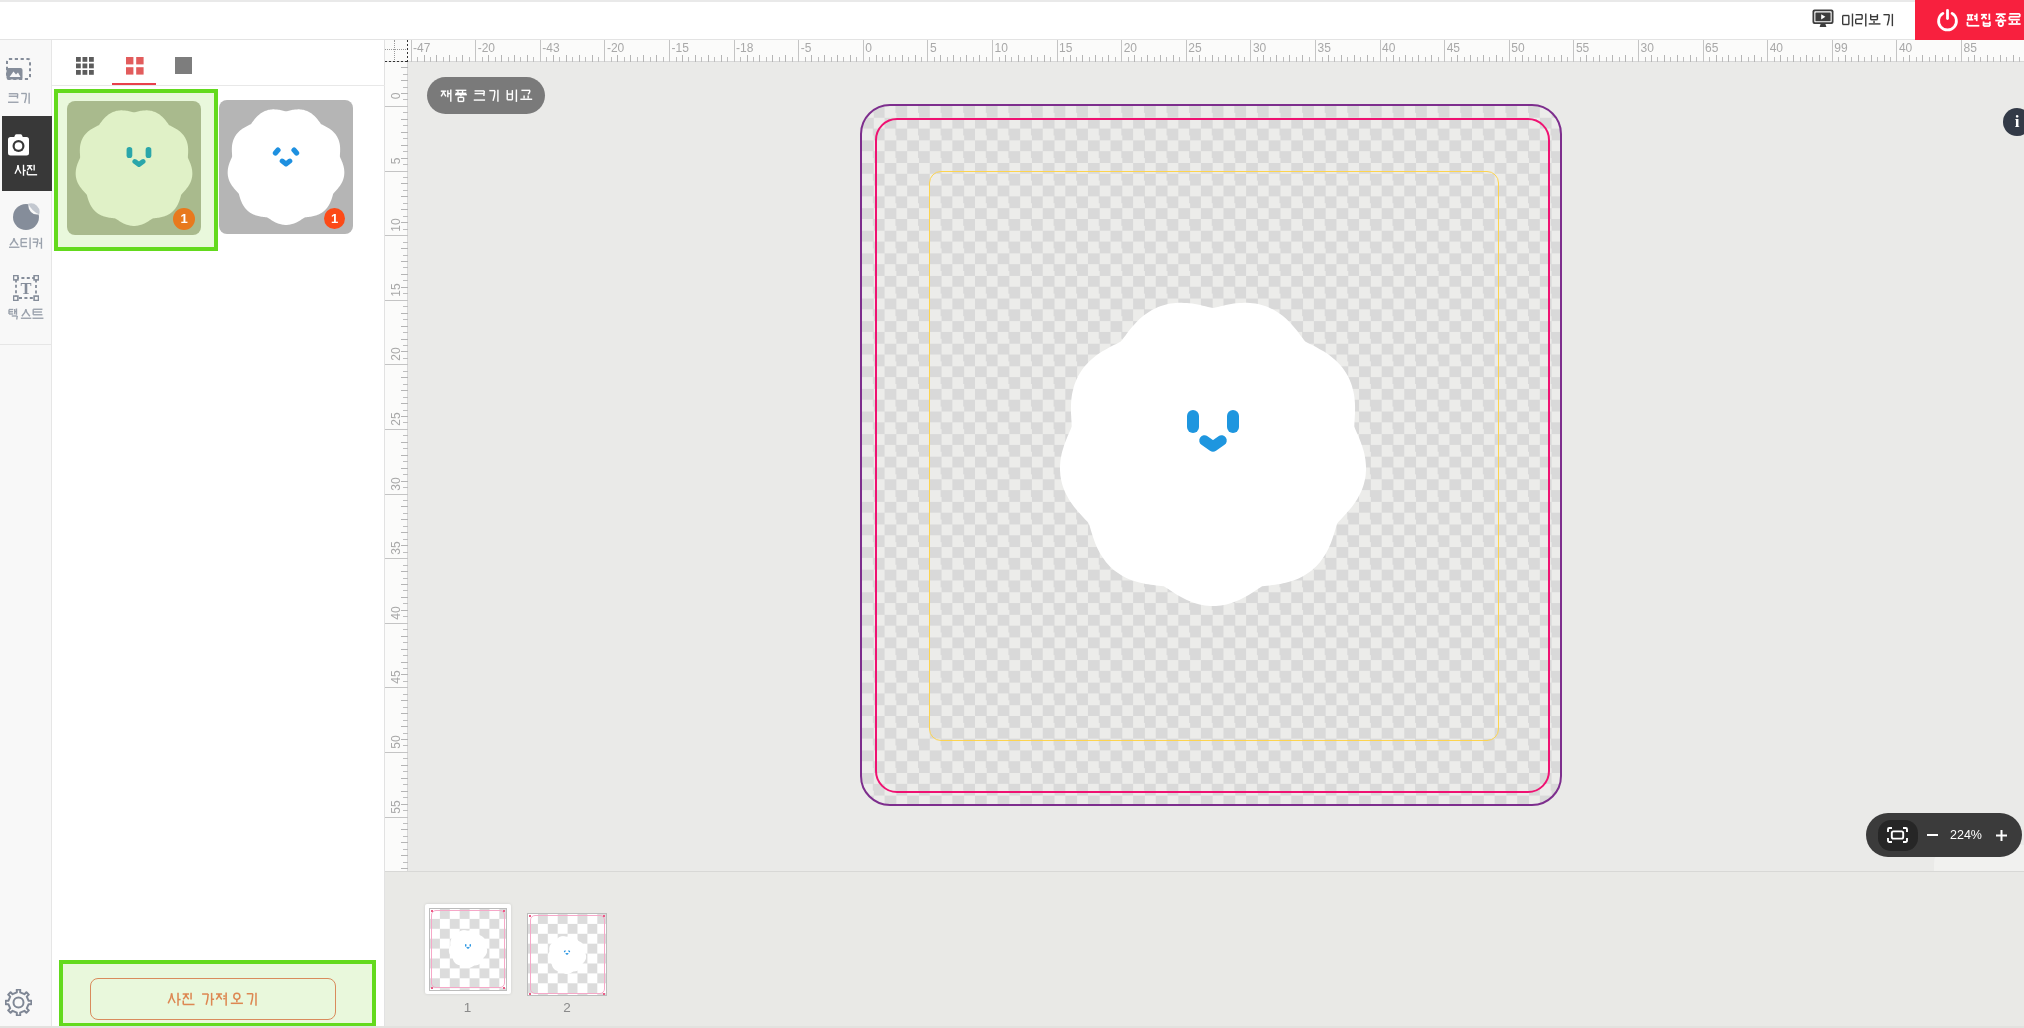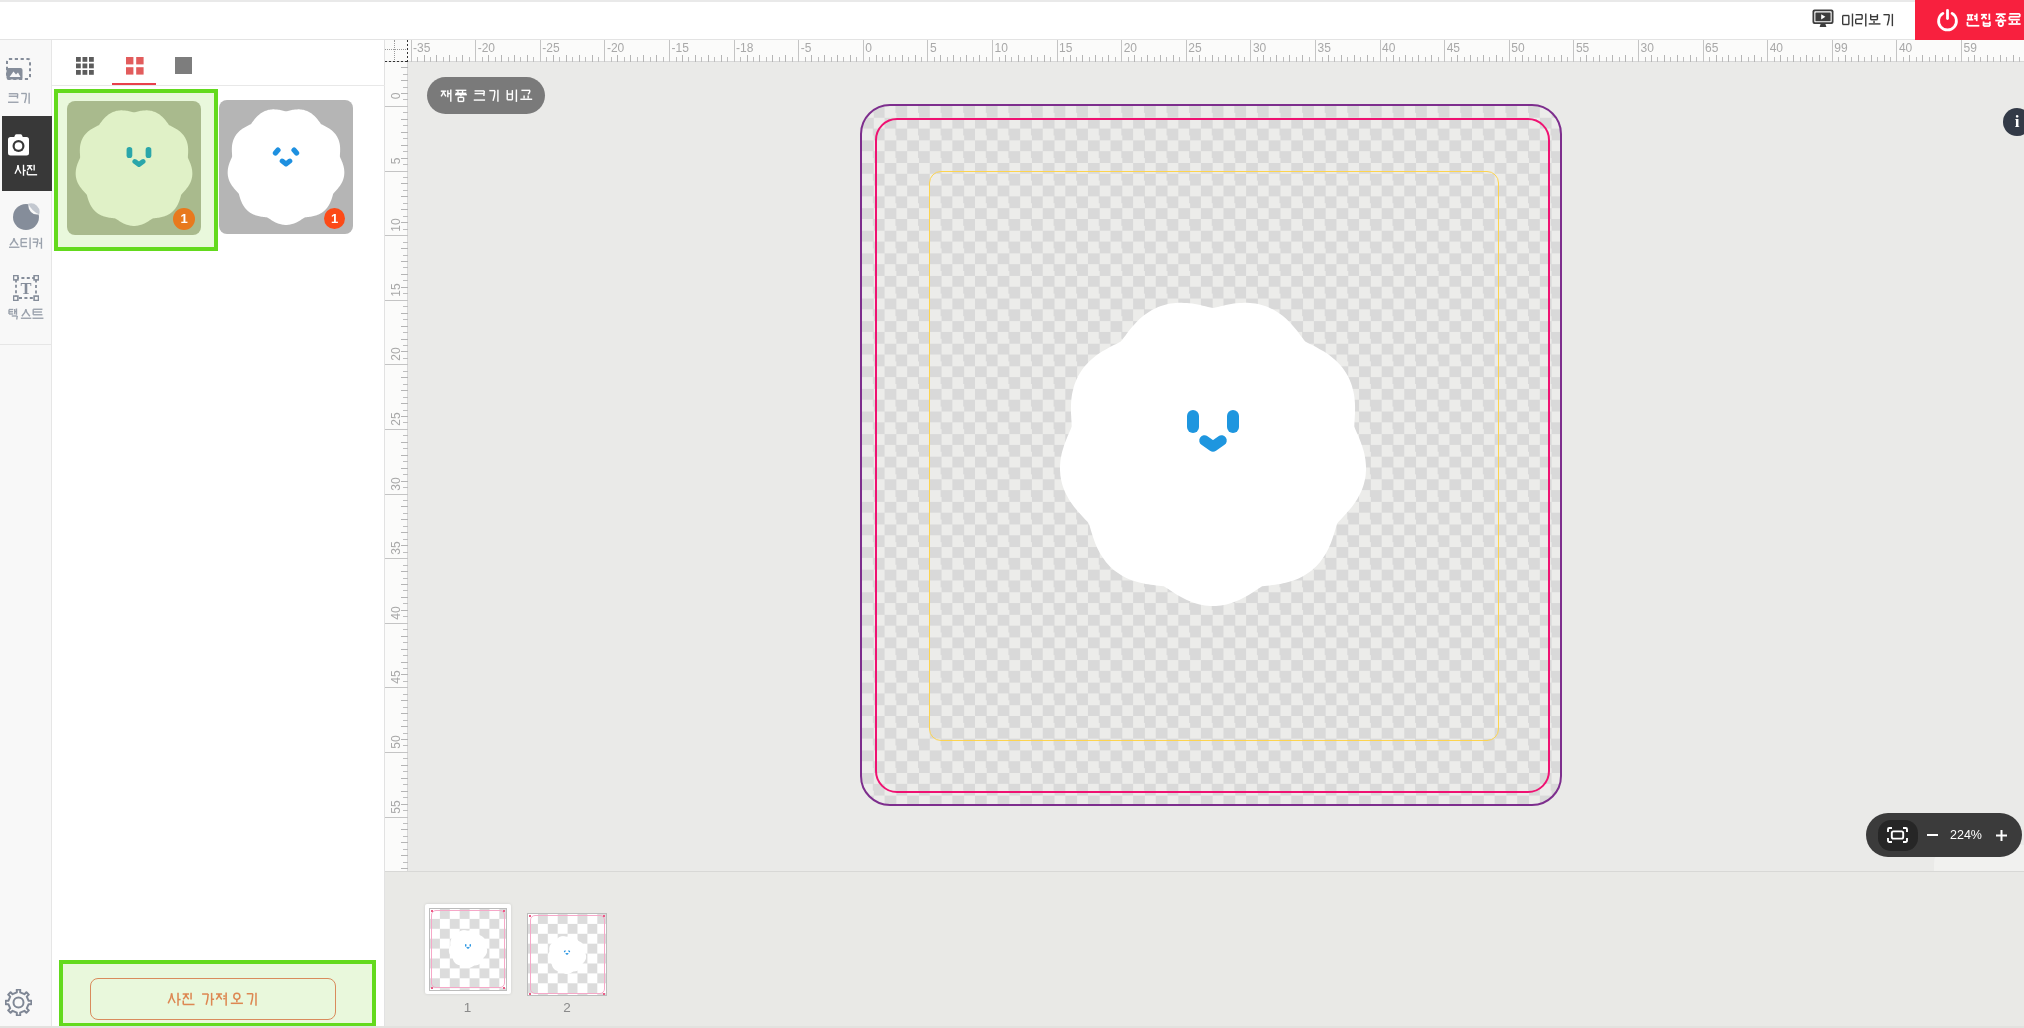--- a/index.html
+++ b/index.html
@@ -278,21 +278,21 @@
       <g transform="translate(532,0)">
         <polyline points="18,12 60,12"></polyline>
         <polyline points="60,12 56,50 46,88"></polyline>
         <polyline points="82,6 82,94"></polyline>
       </g>
     </svg></div>
 <div class="ab" style="left:385px;top:40px;width:1639px;height:21.5px;background:#fbfbfa;border-bottom:1px solid #d8d8d8;box-sizing:border-box"></div>
 <div class="ab" style="left:385px;top:61.5px;width:22.5px;height:810px;background:#fbfbfa;border-right:1px solid #d8d8d8;box-sizing:border-box"></div>
 <div class="ab" style="left:407.5px;top:61.5px;width:1616.5px;height:809.9px;background:#eaeae8"></div>
 <div class="ab" style="left:410.6px;top:40px;width:1px;height:21.5px;background:#c4c4c4"></div>
-<div class="ab" style="left:413.1px;top:40.5px;font-size:12px;color:#a8a8a8">-35</div>
+<div class="ab" style="left:413.1px;top:40.5px;font-size:12px;color:#a8a8a8">-47</div>
 <div class="ab" style="left:417.1px;top:57px;width:1px;height:4.5px;background:#bebebe"></div>
 <div class="ab" style="left:423.5px;top:54.5px;width:1px;height:7px;background:#b5b5b5"></div>
 <div class="ab" style="left:430.0px;top:57px;width:1px;height:4.5px;background:#bebebe"></div>
 <div class="ab" style="left:436.4px;top:54.5px;width:1px;height:7px;background:#b5b5b5"></div>
 <div class="ab" style="left:442.9px;top:57px;width:1px;height:4.5px;background:#bebebe"></div>
 <div class="ab" style="left:449.4px;top:54.5px;width:1px;height:7px;background:#b5b5b5"></div>
 <div class="ab" style="left:455.8px;top:57px;width:1px;height:4.5px;background:#bebebe"></div>
 <div class="ab" style="left:462.3px;top:54.5px;width:1px;height:7px;background:#b5b5b5"></div>
 <div class="ab" style="left:468.7px;top:57px;width:1px;height:4.5px;background:#bebebe"></div>
 <div class="ab" style="left:475.2px;top:40px;width:1px;height:21.5px;background:#c4c4c4"></div>
@@ -300,21 +300,21 @@
 <div class="ab" style="left:481.7px;top:57px;width:1px;height:4.5px;background:#bebebe"></div>
 <div class="ab" style="left:488.1px;top:54.5px;width:1px;height:7px;background:#b5b5b5"></div>
 <div class="ab" style="left:494.6px;top:57px;width:1px;height:4.5px;background:#bebebe"></div>
 <div class="ab" style="left:501.0px;top:54.5px;width:1px;height:7px;background:#b5b5b5"></div>
 <div class="ab" style="left:507.5px;top:57px;width:1px;height:4.5px;background:#bebebe"></div>
 <div class="ab" style="left:514.0px;top:54.5px;width:1px;height:7px;background:#b5b5b5"></div>
 <div class="ab" style="left:520.4px;top:57px;width:1px;height:4.5px;background:#bebebe"></div>
 <div class="ab" style="left:526.9px;top:54.5px;width:1px;height:7px;background:#b5b5b5"></div>
 <div class="ab" style="left:533.3px;top:57px;width:1px;height:4.5px;background:#bebebe"></div>
 <div class="ab" style="left:539.8px;top:40px;width:1px;height:21.5px;background:#c4c4c4"></div>
-<div class="ab" style="left:542.3px;top:40.5px;font-size:12px;color:#a8a8a8">-25</div>
+<div class="ab" style="left:542.3px;top:40.5px;font-size:12px;color:#a8a8a8">-43</div>
 <div class="ab" style="left:546.3px;top:57px;width:1px;height:4.5px;background:#bebebe"></div>
 <div class="ab" style="left:552.7px;top:54.5px;width:1px;height:7px;background:#b5b5b5"></div>
 <div class="ab" style="left:559.2px;top:57px;width:1px;height:4.5px;background:#bebebe"></div>
 <div class="ab" style="left:565.6px;top:54.5px;width:1px;height:7px;background:#b5b5b5"></div>
 <div class="ab" style="left:572.1px;top:57px;width:1px;height:4.5px;background:#bebebe"></div>
 <div class="ab" style="left:578.6px;top:54.5px;width:1px;height:7px;background:#b5b5b5"></div>
 <div class="ab" style="left:585.0px;top:57px;width:1px;height:4.5px;background:#bebebe"></div>
 <div class="ab" style="left:591.5px;top:54.5px;width:1px;height:7px;background:#b5b5b5"></div>
 <div class="ab" style="left:597.9px;top:57px;width:1px;height:4.5px;background:#bebebe"></div>
 <div class="ab" style="left:604.4px;top:40px;width:1px;height:21.5px;background:#c4c4c4"></div>
@@ -542,21 +542,21 @@
 <div class="ab" style="left:1902.9px;top:57px;width:1px;height:4.5px;background:#bebebe"></div>
 <div class="ab" style="left:1909.3px;top:54.5px;width:1px;height:7px;background:#b5b5b5"></div>
 <div class="ab" style="left:1915.8px;top:57px;width:1px;height:4.5px;background:#bebebe"></div>
 <div class="ab" style="left:1922.2px;top:54.5px;width:1px;height:7px;background:#b5b5b5"></div>
 <div class="ab" style="left:1928.7px;top:57px;width:1px;height:4.5px;background:#bebebe"></div>
 <div class="ab" style="left:1935.2px;top:54.5px;width:1px;height:7px;background:#b5b5b5"></div>
 <div class="ab" style="left:1941.6px;top:57px;width:1px;height:4.5px;background:#bebebe"></div>
 <div class="ab" style="left:1948.1px;top:54.5px;width:1px;height:7px;background:#b5b5b5"></div>
 <div class="ab" style="left:1954.5px;top:57px;width:1px;height:4.5px;background:#bebebe"></div>
 <div class="ab" style="left:1961.0px;top:40px;width:1px;height:21.5px;background:#c4c4c4"></div>
-<div class="ab" style="left:1963.5px;top:40.5px;font-size:12px;color:#a8a8a8">59</div>
+<div class="ab" style="left:1963.5px;top:40.5px;font-size:12px;color:#a8a8a8">85</div>
 <div class="ab" style="left:1967.5px;top:57px;width:1px;height:4.5px;background:#bebebe"></div>
 <div class="ab" style="left:1973.9px;top:54.5px;width:1px;height:7px;background:#b5b5b5"></div>
 <div class="ab" style="left:1980.4px;top:57px;width:1px;height:4.5px;background:#bebebe"></div>
 <div class="ab" style="left:1986.8px;top:54.5px;width:1px;height:7px;background:#b5b5b5"></div>
 <div class="ab" style="left:1993.3px;top:57px;width:1px;height:4.5px;background:#bebebe"></div>
 <div class="ab" style="left:1999.8px;top:54.5px;width:1px;height:7px;background:#b5b5b5"></div>
 <div class="ab" style="left:2006.2px;top:57px;width:1px;height:4.5px;background:#bebebe"></div>
 <div class="ab" style="left:2012.7px;top:54.5px;width:1px;height:7px;background:#b5b5b5"></div>
 <div class="ab" style="left:2019.1px;top:57px;width:1px;height:4.5px;background:#bebebe"></div>
 <div class="ab" style="left:400.5px;top:67.1px;width:7px;height:1px;background:#b5b5b5"></div>

